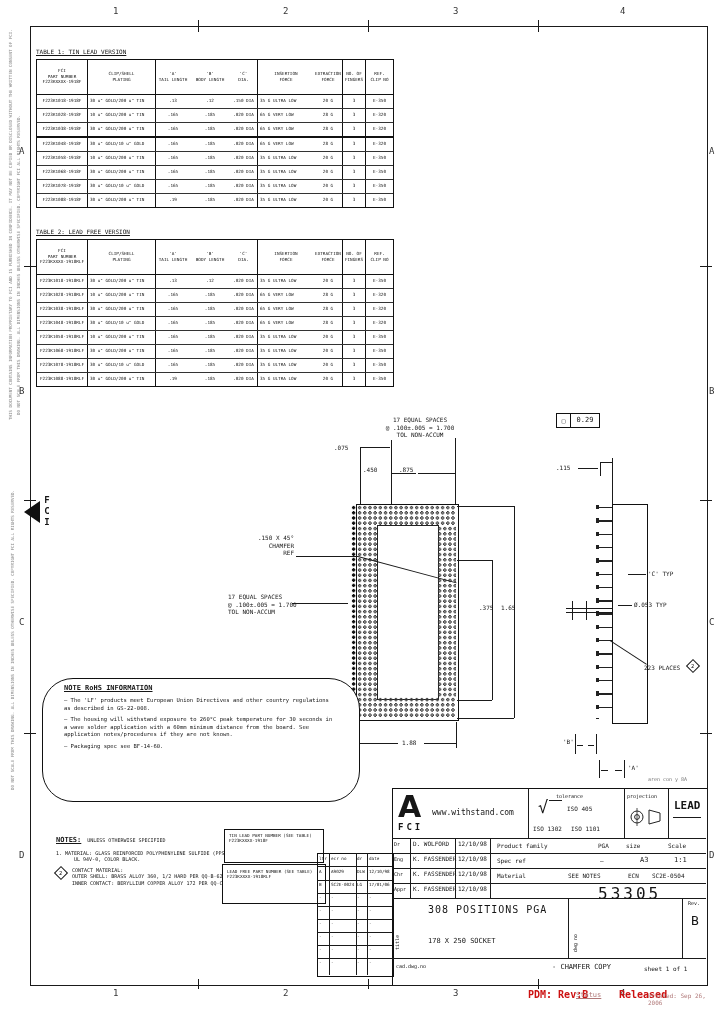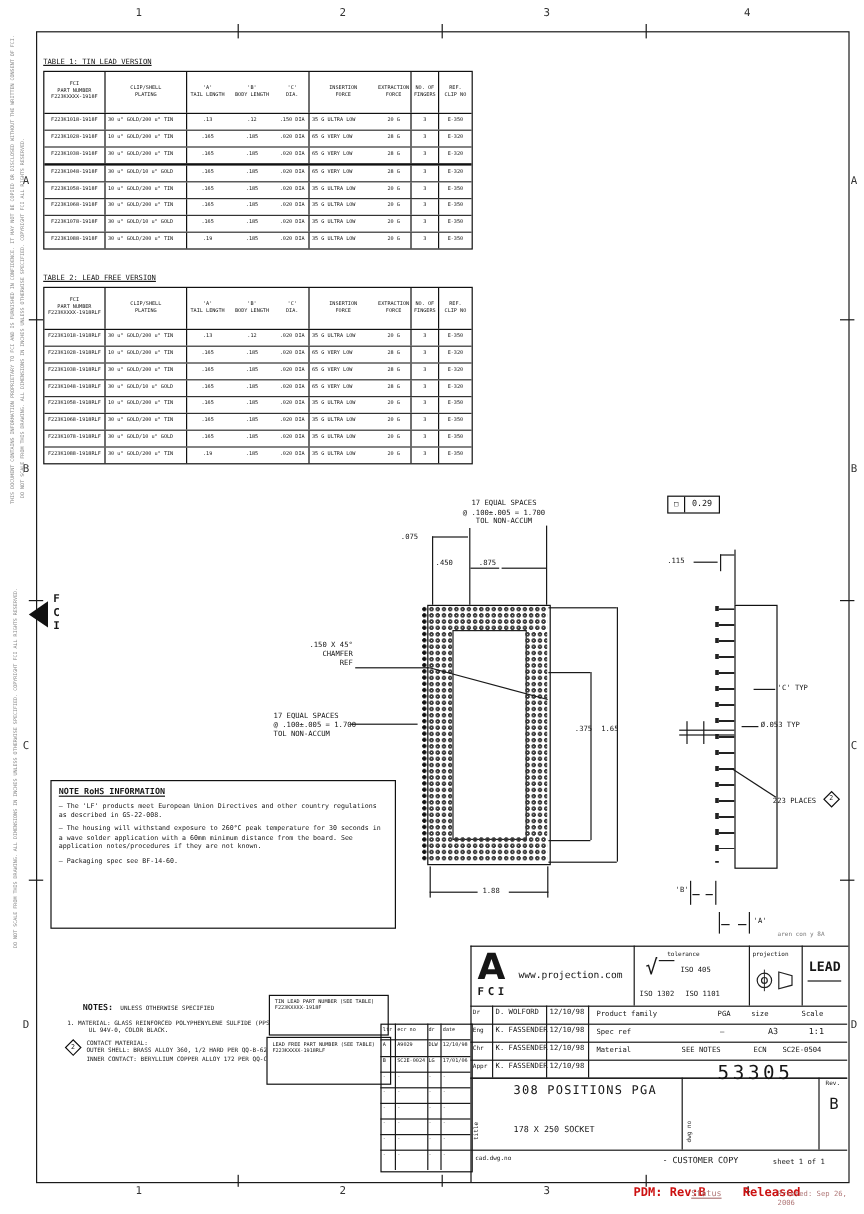--- a/index.html
+++ b/index.html
@@ -512,32 +512,32 @@
   <div class="abs t6" style="left:563px;top:738px;">'B'</div>
   <div class="hl" style="left:577px;top:745px;width:6px"></div>
   <div class="hl" style="left:588px;top:745px;width:6px"></div>
   <div class="vl" style="left:599px;top:760px;height:18px"></div>
   <div class="vl" style="left:624px;top:760px;height:18px"></div>
   <div class="hl" style="left:601px;top:770px;width:7px"></div>
   <div class="hl" style="left:615px;top:770px;width:7px"></div>
   <div class="abs t6" style="left:628px;top:764px;">'A'</div>
   <div class="abs t5" style="left:648px;top:776px;color:#777;">aren con y 8A</div>
 
-  <div class="box" style="left:42px;top:650px;width:274px;height:112px;padding:5px 6px;">
+  <div class="box" style="left:42px;top:678px;width:274px;height:112px;padding:5px 21px;border-radius:31px;">
     <div class="t7 b" style="text-decoration:underline;margin-bottom:4px;">NOTE RoHS INFORMATION</div>
     <div id="rohs-bullets" class="t55">
         <div style="margin-bottom: 4px;">– The 'LF' products meet European Union Directives and other country regulations as described in GS-22-008.</div>
         <div style="margin-bottom: 4px;">– The housing will withstand exposure to 260°C peak temperature for 30 seconds in a wave solder application with a 60mm minimum distance from the board. See application notes/procedures if they are not known.</div>
         <div style="margin-bottom: 4px;">– Packaging spec see BF-14-60.</div>
       </div>
   </div>
 
   <div class="abs" style="left:56px;top:836px;width:170px;">
     <div style="display:flex;gap:6px;align-items:baseline;">
-      <span class="t7 b" style="margin-left:13px;">NOTES:</span>
+      <span class="t7 b" style="text-decoration:underline;">NOTES:</span>
       <span class="t5">UNLESS OTHERWISE SPECIFIED</span>
     </div>
     <div class="t5" style="margin-top:5px;">
         <div class="ln">1. MATERIAL: GLASS REINFORCED POLYPHENYLENE SULFIDE (PPS),</div>
         <div class="ln">      UL 94V-0, COLOR BLACK.</div>
       </div>
     <div style="display:flex;gap:6px;margin-top:4px;">
       <div class="diamond" style="position:relative;flex:none;margin-top:1px;">
           <span>2</span>
         </div>
@@ -566,21 +566,21 @@
 
   <div class="vl" style="left:528px;top:788px;height:50px"></div>
   <div class="vl" style="left:624px;top:788px;height:50px"></div>
   <div class="vl" style="left:668px;top:788px;height:50px"></div>
   <div class="hl" style="left:392px;top:838px;width:314px"></div>
 
   <div class="abs" style="left:398px;top:792px;">
     <div style="font-size:30px;line-height:30px;font-weight:900;font-family:'DejaVu Sans',sans-serif;">A</div>
     <div class="b" style="font-size:9px;letter-spacing:3px;">FCI</div>
   </div>
-  <div class="abs t8" style="left:432px;top:808px;">www.projection.com</div>
+  <div class="abs t8" style="left:432px;top:808px;">www.withstand.com</div>
 
   <div class="abs t5" style="left:556px;top:793px;">tolerance</div>
   <div class="abs" style="left:538px;top:797px;font-size:17px;">√</div>
   <div class="hl" style="left:549px;top:800px;width:13px"></div>
   <div class="abs t6" style="left:567px;top:805px;">ISO 405</div>
   <div class="abs t6" style="left:533px;top:825px;">ISO 1302</div>
   <div class="abs t6" style="left:571px;top:825px;">ISO 1101</div>
 
   <div class="abs t5" style="left:627px;top:793px;">projection</div>
   <div class="abs" style="left:629px;top:806px;">
@@ -687,21 +687,21 @@
   <div class="vl" style="left:682px;top:898px;height:60px"></div>
   <div class="abs vlab" style="left:394px;top:908px;height:42px;">title</div>
   <div class="abs t10" style="left:428px;top:904px;letter-spacing:1px;">308 POSITIONS PGA</div>
   <div class="abs t7" style="left:428px;top:937px;">178 X 250 SOCKET</div>
   <div class="abs vlab" style="left:572px;top:904px;height:48px;">dwg no</div>
   <div class="abs" style="left:598px;top:884px;font-size:16px;letter-spacing:3px;">53305</div>
   <div class="abs t5" style="left:688px;top:900px;">Rev.</div>
   <div class="abs" style="left:691px;top:913px;font-size:13px;">B</div>
 
   <div class="abs t5" style="left:396px;top:963px;">cad.dwg.no</div>
-  <div class="abs t7" style="left:552px;top:963px;">- CUSTOMER COPY</div>
+  <div class="abs t7" style="left:552px;top:963px;">- CHAMFER COPY</div>
   <div class="abs t6" style="left:644px;top:965px;">sheet 1 of 1</div>
 
   <div class="abs red b" style="left:528px;top:989px;font-size:10px;">PDM: Rev:B</div>
   <div class="abs grayred" style="left:576px;top:991px;font-size:7px;text-decoration:underline;">Status</div>
   <div class="abs red b" style="left:606px;top:989px;font-size:10px;margin-left:13px;">Released</div>
   <div class="abs grayred" style="left:648px;top:992px;font-size:6px;">Printed: Sep 26, 2006</div>
 
 </div>
 
 </body></html>

